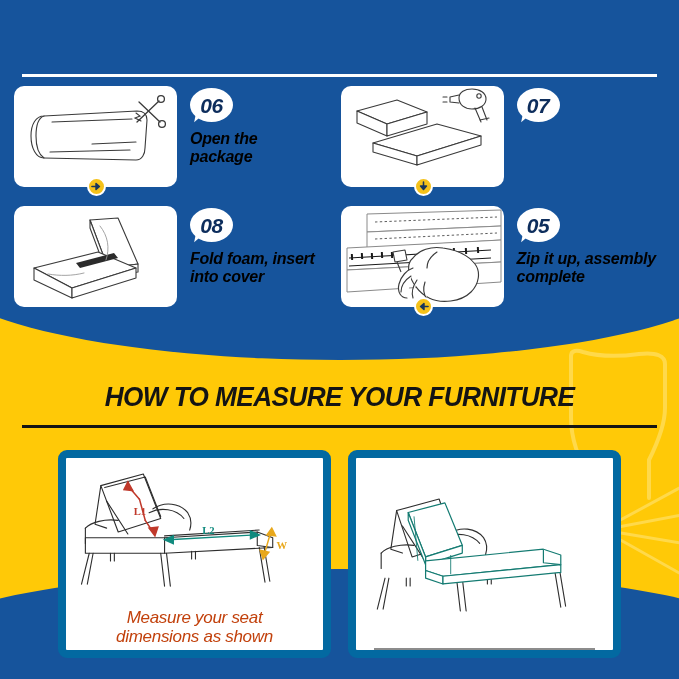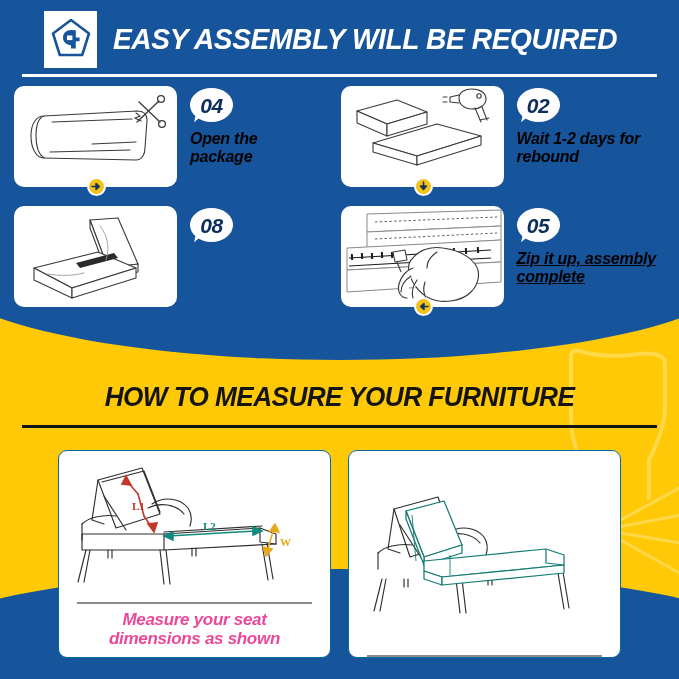--- a/index.html
+++ b/index.html
@@ -194,43 +194,43 @@
     position: absolute; left: 0; top: 450px;
     width: 679px; height: 216px;
     z-index: 5;
     display: flex;
     justify-content: center;
     gap: 17px;
   }
   .m-panel {
     width: 273px; height: 208px;
     background: #ffffff;
-    border: 1px solid #0369a1;
+    border: 8px solid #0369a1;
     border-radius: 9px;
     display: flex;
     flex-direction: column;
     overflow: hidden;
   }
   .m-figure {
     flex: 1 1 auto;
     position: relative;
     display: flex; align-items: center; justify-content: center;
     padding: 4px 2px 0 2px;
   }
   .m-divider {
     height: 2px;
     background: #8c8c8c;
     margin: 0 18px;
   }
   .m-caption {
     padding: 6px 8px 9px 8px;
     text-align: center;
-    color: #ec4899;
+    color: #c2410c;
     font-size: 17px;
-    font-weight: bold;
+    font-weight: normal;
     font-style: italic;
     line-height: 1.12;
     letter-spacing: -0.3px;
   }
 
   .dim-label {
     font-family: "Liberation Serif", serif;
     font-size: 11px;
     font-weight: bold;
   }
@@ -254,30 +254,20 @@
   </svg>
   <svg class="deco-outline2" viewBox="0 0 120 150">
     <g fill="none" stroke="#ffd94a" stroke-width="3" stroke-linecap="round">
       <path d="M118 14 L44 54"></path>
       <path d="M118 44 L44 58"></path>
       <path d="M118 74 L46 62"></path>
       <path d="M112 104 L48 68"></path>
     </g>
   </svg>
 
-  <div class="header">
-    <div class="logo-box">
-      <svg width="42" height="44" viewBox="0 0 42 44">
-        <path d="M21 3 L39 16.5 L32.2 38 L9.8 38 L3 16.5 Z" fill="none" stroke="#16549c" stroke-width="2.6" stroke-linejoin="round"></path>
-        <path d="M21 13 C16.4 13 13 16.3 13 20.6 C13 25 16.4 28.2 21 28.2 L21 31.6 L25.8 31.6 L25.8 24.2 L29.6 24.2 L29.6 20.6 L25.8 20.6 L25.8 13.2 Z" fill="#16549c"></path>
-        <rect x="17" y="18.5" width="5.4" height="4.6" fill="#ffffff"></rect>
-      </svg>
-    </div>
-    <div class="header-title">EASY ASSEMBLY WILL BE REQUIRED</div>
-  </div>
   <div class="header-rule"></div>
 
   <div class="steps">
 
     <div class="step">
       <div class="step-card">
         <svg width="163" height="101" viewBox="0 0 163 101">
           <g fill="none" stroke="#3a3a3a" stroke-width="1.1" stroke-linejoin="round" stroke-linecap="round">
             <path d="M30 30 C22 30 17 38 17 50 C17 62 22 72 30 72 L122 74 C128 74 131 68 131 62 L133 34 C133 28 129 25 123 25 Z"></path>
             <path d="M30 30 C24 32 22 40 22 50 C22 60 24 68 30 72"></path>
@@ -300,21 +290,21 @@
         <div class="arrow-marker" style="left:73px; bottom:-9px;">
           <svg viewBox="0 0 12 12">
               <path d="M1 6 L8 6 M5.5 2.8 L9.2 6 L5.5 9.2 Z" fill="#17365d" stroke="#17365d" stroke-width="1.7" stroke-linejoin="round" stroke-linecap="round"></path>
             </svg>
         </div>
       </div>
       <div class="step-text">
         <div class="badge">
           <div class="badge-tail"></div>
           <div class="badge-bubble">
-              <span>04</span>
+              <span>06</span>
             </div>
         </div>
         <div class="step-label" style="white-space:pre-line;">Open the
 package</div>
       </div>
     </div>
 
     <div class="step">
       <div class="step-card">
         <svg width="163" height="101" viewBox="0 0 163 101">
@@ -342,25 +332,23 @@
         <div class="arrow-marker" style="left:73px; bottom:-9px;">
           <svg viewBox="0 0 12 12">
               <path d="M6 1 L6 8 M2.8 5.5 L6 9.2 L9.2 5.5 Z" fill="#17365d" stroke="#17365d" stroke-width="1.7" stroke-linejoin="round" stroke-linecap="round"></path>
             </svg>
         </div>
       </div>
       <div class="step-text">
         <div class="badge">
           <div class="badge-tail"></div>
           <div class="badge-bubble">
-              <span>02</span>
+              <span>07</span>
             </div>
         </div>
-        <div class="step-label" style="white-space:pre-line;">Wait 1-2 days for
-rebound</div>
       </div>
     </div>
 
     <div class="step">
       <div class="step-card">
         <svg width="163" height="101" viewBox="0 0 163 101">
           <g fill="#ffffff" stroke="#3a3a3a" stroke-width="1.1" stroke-linejoin="round">
 
             <path d="M76 14 L104 12 L124 58 L94 62 Z"></path>
             <path d="M94 62 L94 70 L124 66 L124 58 Z"></path>
@@ -380,20 +368,22 @@
           </g>
         </svg>
       </div>
       <div class="step-text">
         <div class="badge">
           <div class="badge-tail"></div>
           <div class="badge-bubble">
               <span>08</span>
             </div>
         </div>
+        <div class="step-label" style="white-space:pre-line;">Fold foam, insert
+into cover</div>
       </div>
     </div>
 
     <div class="step">
       <div class="step-card">
         <svg width="163" height="101" viewBox="0 0 163 101">
           <g fill="#ffffff" stroke="#8a8a8a" stroke-width="1" stroke-linejoin="round">
             <path d="M26 8 L160 4 L160 20 L26 26 Z"></path>
             <path d="M26 26 L160 20 L160 34 L26 42 Z"></path>
             <path d="M6 42 L160 34 L160 56 L6 64 Z"></path>
@@ -441,21 +431,21 @@
             </svg>
         </div>
       </div>
       <div class="step-text">
         <div class="badge">
           <div class="badge-tail"></div>
           <div class="badge-bubble">
               <span>05</span>
             </div>
         </div>
-        <div class="step-label" style="white-space:pre-line;text-decoration:underline;">Zip it up, assembly
+        <div class="step-label" style="white-space:pre-line;">Zip it up, assembly
 complete</div>
       </div>
     </div>
 
   </div>
 
   <div class="measure-title">HOW TO MEASURE YOUR FURNITURE</div>
   <div class="measure-rule"></div>
 
   <div class="measure-panels">

